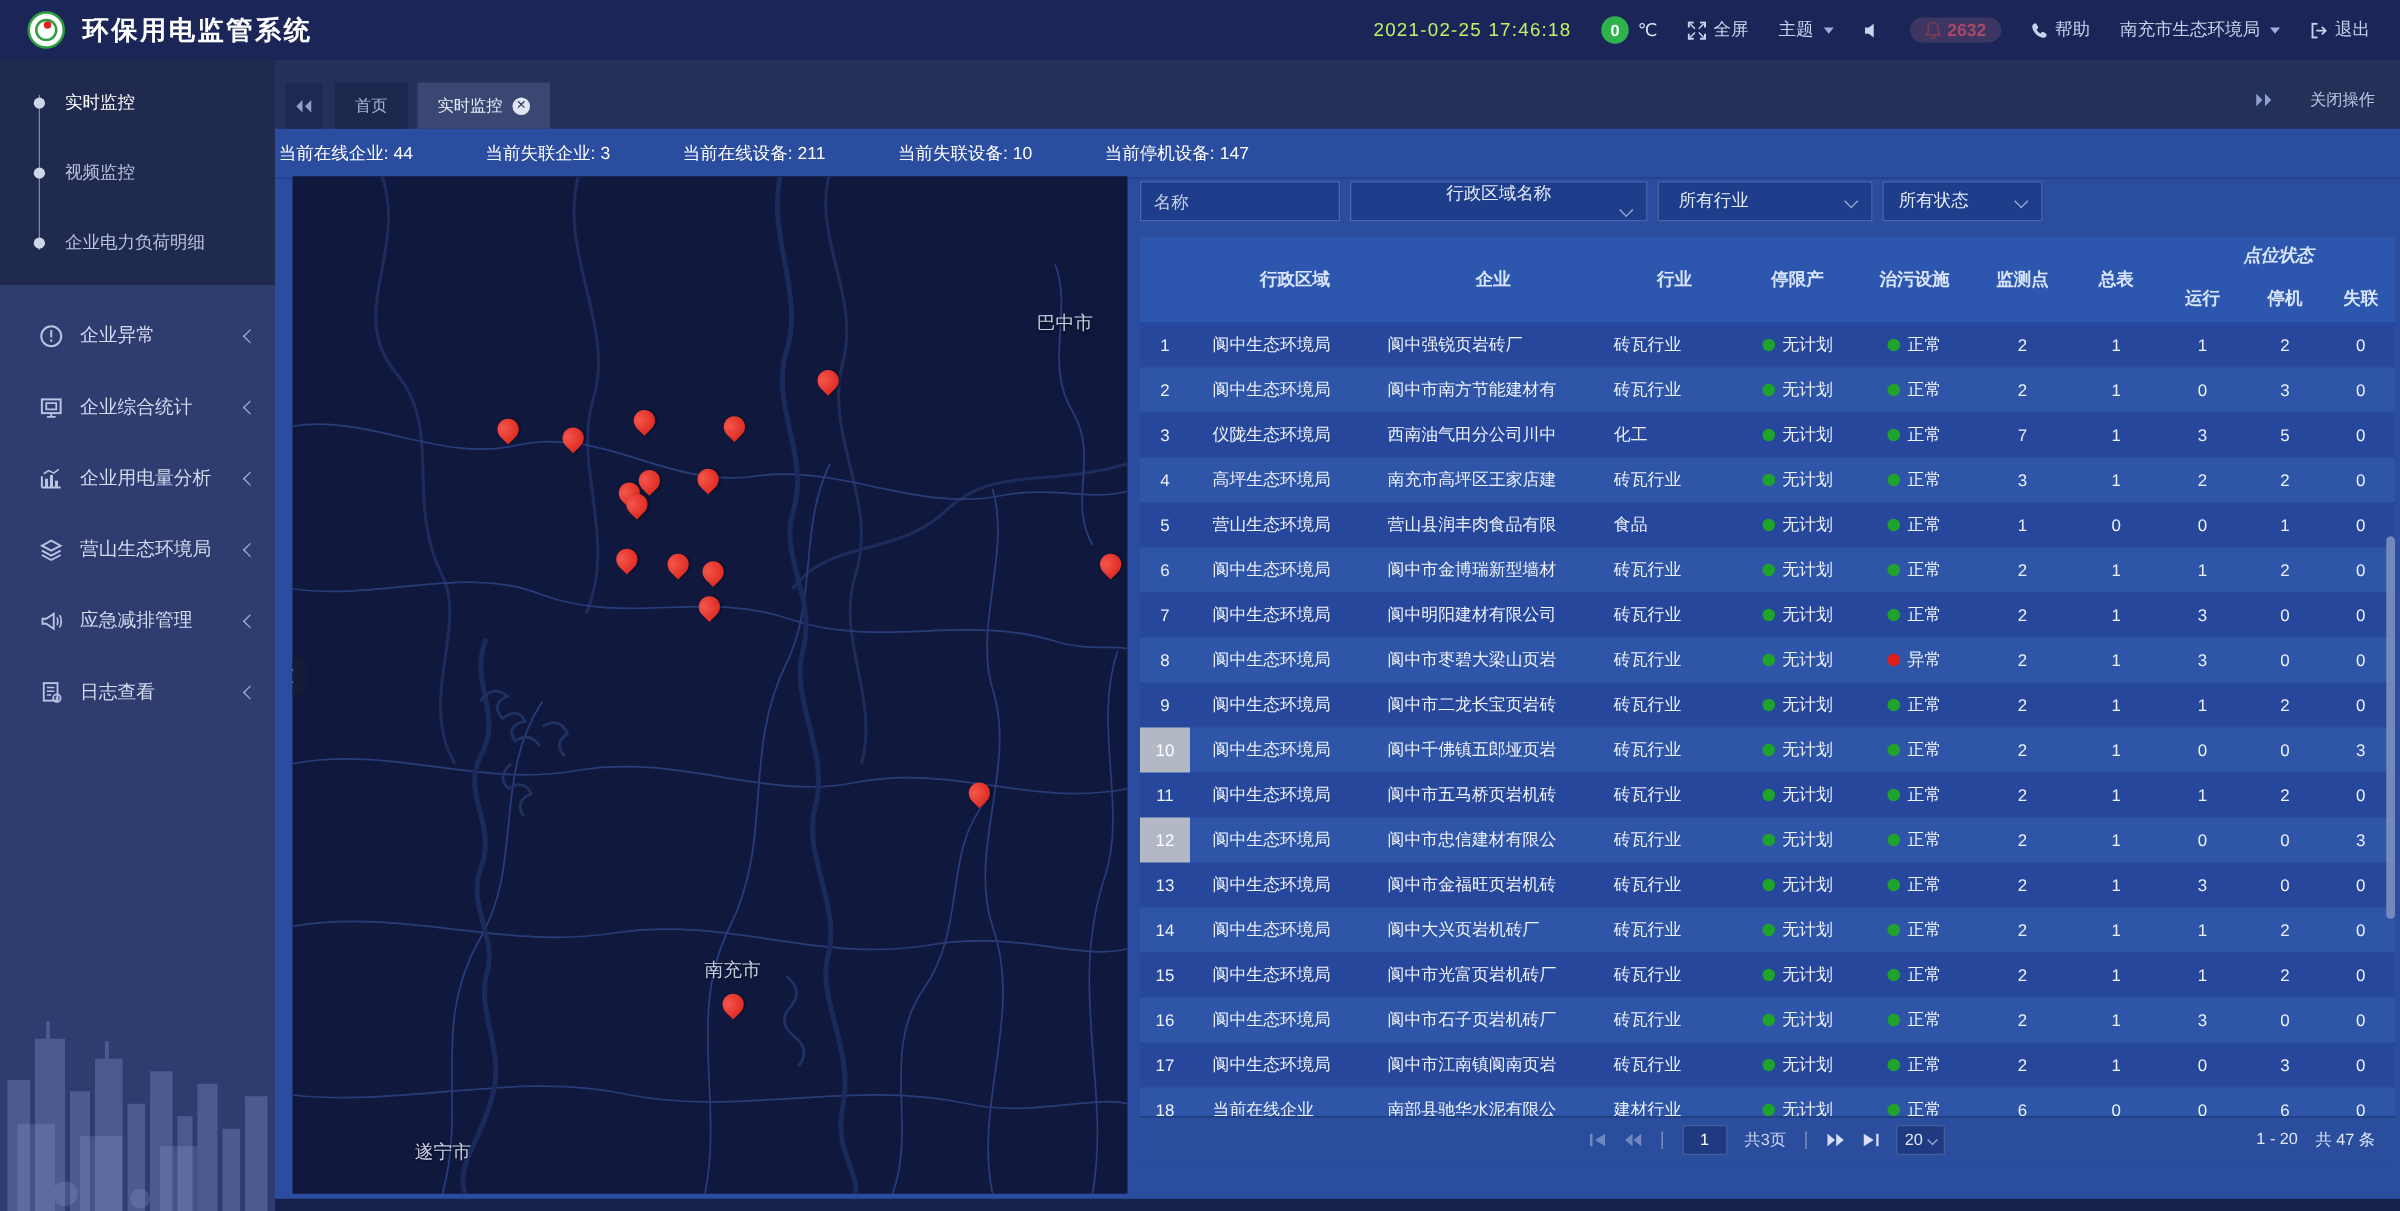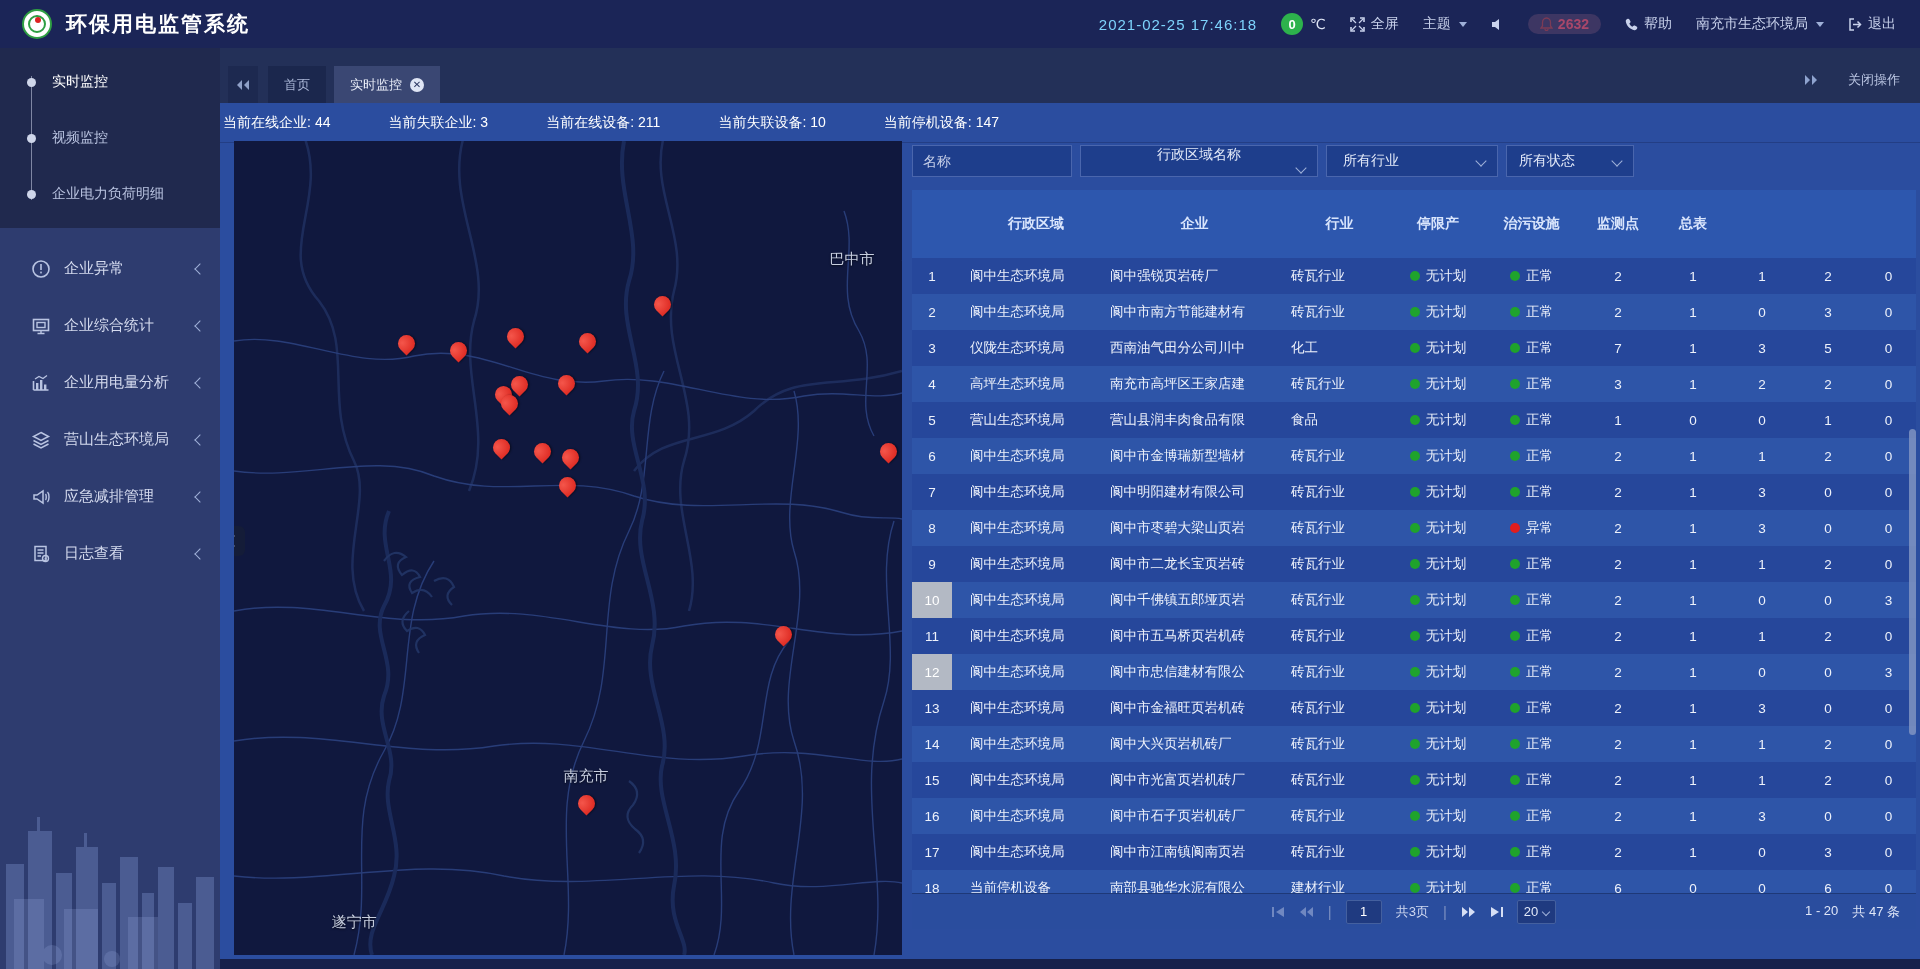--- a/index.html
+++ b/index.html
@@ -4,21 +4,21 @@
 <style>
   html,body{margin:0;padding:0;background:#0d1430;font-family:"Liberation Sans","DejaVu Sans",sans-serif;}
   .app{position:relative;width:1920px;height:969px;overflow:hidden;background:#2b4d9f;}
   
   .topbar{position:absolute;left:0;top:0;width:1920px;height:48px;background:#1b2557;display:flex;align-items:center;z-index:30;}
   .logo{width:30px;height:30px;border-radius:50%;margin-left:22px;background:#fff;border:2px solid #2f9e43;box-sizing:border-box;position:relative;flex:0 0 auto;}
   .logo::before{content:"";position:absolute;left:4px;top:4px;right:4px;bottom:4px;border-radius:50%;border:2px solid #2f9e43;}
   .logo::after{content:"";position:absolute;left:11px;top:6px;width:6px;height:6px;border-radius:50%;background:#d22;}
   .app-title{color:#fff;font-size:21px;font-weight:bold;letter-spacing:2px;margin-left:14px;}
   .top-right{margin-left:auto;display:flex;align-items:center;gap:24px;margin-right:24px;color:#c9d2ec;font-size:14px;}
-  .datetime{font-size:15px;color:#7dd3fc;letter-spacing:1px;}
+  .datetime{font-size:15px;color:#bef264;letter-spacing:1px;}
   .temp{display:flex;align-items:center;gap:7px;}
   .temp-circle{width:22px;height:22px;border-radius:50%;background:#2db24c;color:#fff;font-size:13px;font-weight:bold;display:flex;align-items:center;justify-content:center;}
   .temp-unit{color:#dfe5f5;font-size:14px;}
   .top-item{display:flex;align-items:center;gap:6px;cursor:pointer;white-space:nowrap;}
   .top-item svg{display:block;}
   .caret{width:0;height:0;border-left:4px solid transparent;border-right:4px solid transparent;border-top:5px solid #9fb0d8;display:inline-block;margin-left:2px;}
   .notif-pill{display:flex;align-items:center;gap:5px;background:#3d3663;border-radius:11px;padding:2px 12px;color:#a8476a;font-size:14px;font-weight:bold;}
   
   .sidebar{position:absolute;left:0;top:48px;width:220px;bottom:0;background:#2e3c6f;z-index:20;overflow:hidden;}
   .side-item{height:57px;display:flex;align-items:center;padding:0 16px 0 30px;color:#d5dbef;font-size:15px;cursor:pointer;position:relative;}
@@ -434,20 +434,28 @@
       <div class="grid">
         <div class="thead">
           <div class="th c-idx"></div>
           <div class="th c-region">行政区域</div>
           <div class="th c-company" style="justify-content:center;padding-left:0;">企业</div>
           <div class="th c-industry" style="justify-content:center;padding-left:0;">行业</div>
           <div class="th c-limit">停限产</div>
           <div class="th c-facility">治污设施</div>
           <div class="th c-monitor">监测点</div>
           <div class="th c-total">总表</div>
+          <div class="group" style="width:187px;">
+            <div class="g-top">点位状态</div>
+            <div class="g-subs">
+              <div class="th c-run">运行</div>
+              <div class="th c-stop">停机</div>
+              <div class="th c-lost">失联</div>
+            </div>
+          </div>
         </div>
         <div class="tbody" id="rows">
             <div class="tr odd">
     <div class="td c-idx">1</div>
     <div class="td c-region">阆中生态环境局</div>
     <div class="td c-company">阆中强锐页岩砖厂</div>
     <div class="td c-industry">砖瓦行业</div>
     <div class="td c-limit">
                 <i class="sdot" style="background: rgb(31, 163, 44);"></i>
                 <span>无计划</span>
@@ -761,21 +769,21 @@
                 <span>正常</span>
               </div>
     <div class="td c-monitor">2</div>
     <div class="td c-total">1</div>
     <div class="td c-run">0</div>
     <div class="td c-stop">3</div>
     <div class="td c-lost">0</div>
   </div>
             <div class="tr even">
     <div class="td c-idx">18</div>
-    <div class="td c-region">当前停机设备</div>
+    <div class="td c-region">当前在线企业</div>
     <div class="td c-company">南部县驰华水泥有限公</div>
     <div class="td c-industry">建材行业</div>
     <div class="td c-limit">
                 <i class="sdot" style="background: rgb(31, 163, 44);"></i>
                 <span>无计划</span>
               </div>
     <div class="td c-facility">
                 <i class="sdot" style="background: rgb(31, 163, 44);"></i>
                 <span>正常</span>
               </div>

